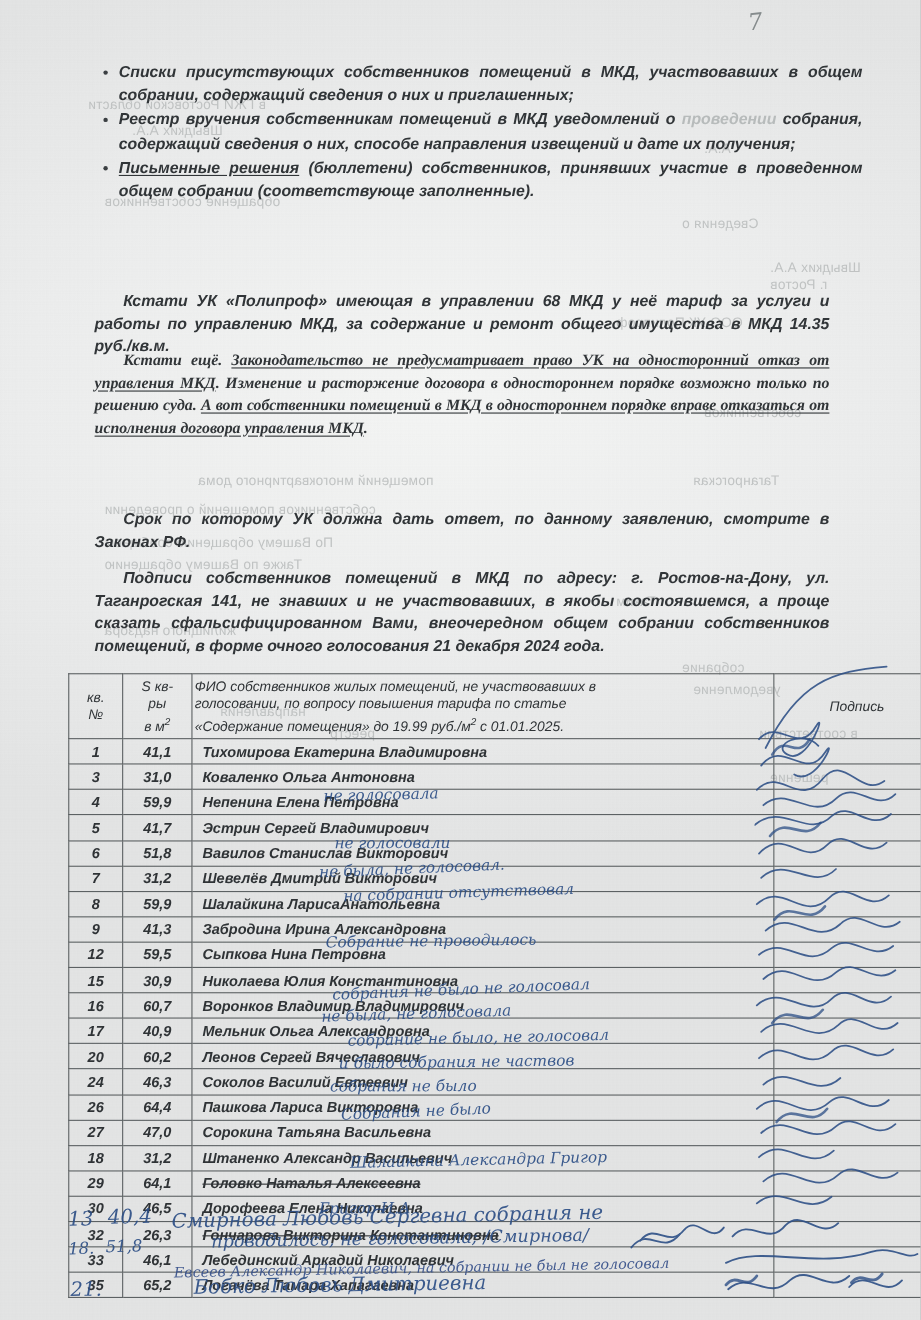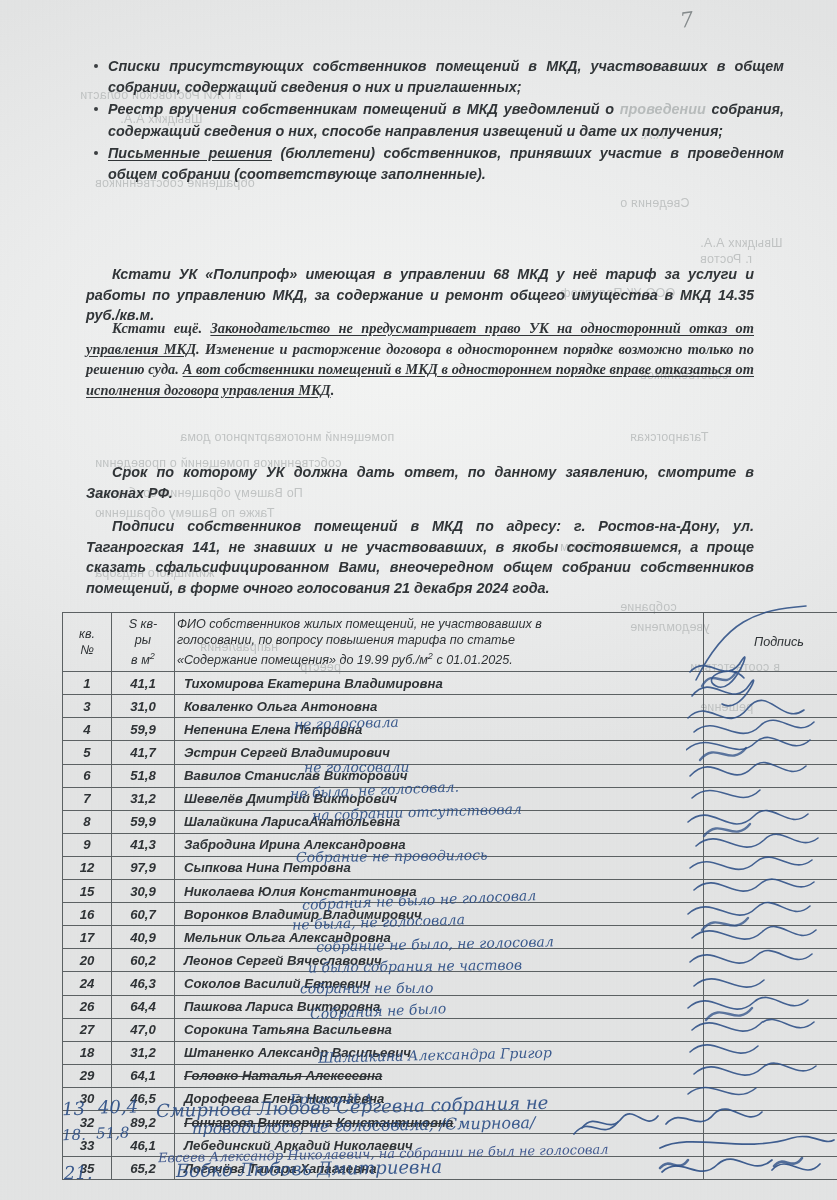--- a/index.html
+++ b/index.html
@@ -306,21 +306,21 @@
             <td class="c-sig"></td>
           </tr>
           <tr>
             <td class="c-apt">9</td>
             <td class="c-area">41,3</td>
             <td class="c-fio"><span>Забродина Ирина Александровна</span></td>
             <td class="c-sig"></td>
           </tr>
           <tr>
             <td class="c-apt">12</td>
-            <td class="c-area">97,9</td>
+            <td class="c-area">59,5</td>
             <td class="c-fio"><span>Сыпкова Нина Петровна</span></td>
             <td class="c-sig"></td>
           </tr>
           <tr>
             <td class="c-apt">15</td>
             <td class="c-area">30,9</td>
             <td class="c-fio"><span>Николаева Юлия Константиновна</span></td>
             <td class="c-sig"></td>
           </tr>
           <tr>
@@ -372,21 +372,21 @@
             <td class="c-sig"></td>
           </tr>
           <tr>
             <td class="c-apt">30</td>
             <td class="c-area">46,5</td>
             <td class="c-fio"><span>Дорофеева Елена Николаевна</span></td>
             <td class="c-sig"></td>
           </tr>
           <tr>
             <td class="c-apt">32</td>
-            <td class="c-area">89,2</td>
+            <td class="c-area">26,3</td>
             <td class="c-fio"><span class="struck">Гончарова Викторина Константиновна</span></td>
             <td class="c-sig"></td>
           </tr>
           <tr>
             <td class="c-apt">33</td>
             <td class="c-area">46,1</td>
             <td class="c-fio"><span>Лебединский Аркадий Николаевич</span></td>
             <td class="c-sig"></td>
           </tr>
           <tr>

